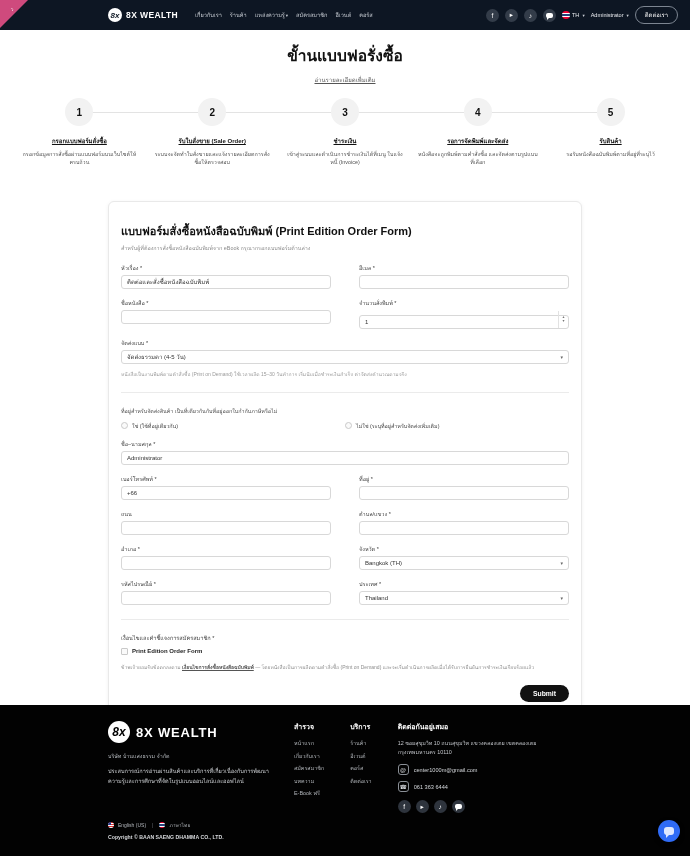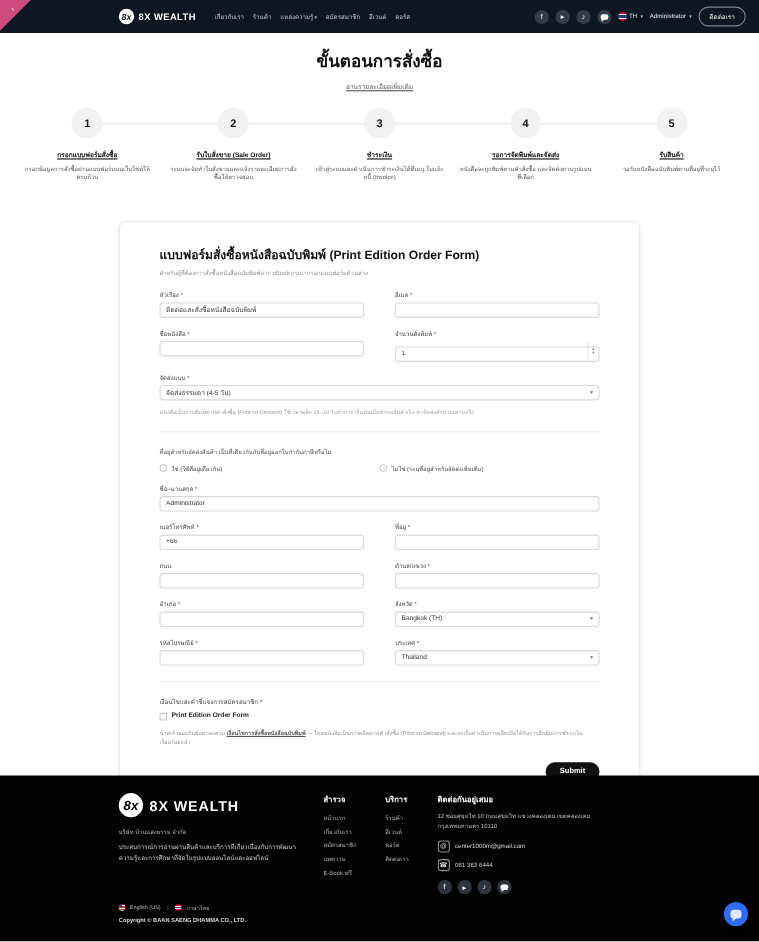--- a/index.html
+++ b/index.html
@@ -47,21 +47,21 @@
   .steps-line { position:absolute; top:14px; left:66px; right:66px; height:1px; background:#e3e3e3; }
   .step { flex:1; text-align:center; position:relative; padding:0 6px; }
   .step-circle { width:28px; height:28px; border-radius:50%; background:#f2f2f2;
     display:flex; align-items:center; justify-content:center; font-size:10px; font-weight:bold;
     color:#111; margin:0 auto; position:relative; z-index:2; }
   .step-title { margin-top:10px; font-size:6px; font-weight:bold; text-decoration:underline;
     color:#111; cursor:pointer; }
   .step-desc { margin-top:4px; font-size:5.4px; line-height:1.55; color:#4f4f4f; }
   
   .card { width:474px; margin:34px auto 0; background:#fff; border:1px solid #e9e9e9;
-    border-radius:6px; box-shadow:0 1px 4px rgba(0,0,0,.06); padding:20px 36px 16px; }
+    border-radius:6px; box-shadow:0 1px 4px rgba(0,0,0,.06); padding:20px 12px 16px; }
   .card h2 { font-size:11px; font-weight:bold; color:#111; }
   .card-sub { font-size:5.4px; color:#8a8a8a; margin-top:4px; }
   .grid { display:grid; grid-template-columns:1fr 1fr; column-gap:28px; row-gap:10px; margin-top:12px; }
   .field { display:flex; flex-direction:column; }
   .field.full { grid-column:1 / -1; }
   .field label { font-size:5.5px; color:#3c3c3c; margin-bottom:3px; }
   .field input, .sel { height:14px; border:1px solid #d8d8d8; border-radius:3px;
     font-size:6px; color:#333; padding:0 5px; font-family:inherit; background:#fff; width:100%; }
   .sel { display:flex; align-items:center; justify-content:space-between; cursor:pointer; }
   .sel .chev { font-size:5px; color:#666; }
@@ -158,21 +158,21 @@
     </div>
     <div class="user-pick">
       <span>Administrator</span>
       <span class="caret">▾</span>
     </div>
     <button class="contact-btn">ติดต่อเรา</button>
   </div>
 </header>
 
 <section class="hero">
-  <h1>ขั้นตอนการสั่งซื้อ</h1>
+  <h1>ขั้านแบบฟอรั่งซื้อ</h1>
   <a>อ่านรายละเอียดเพิ่มเติม</a>
 </section>
 
 <section class="steps">
   <div class="steps-line"></div>
 
   <div class="step">
     <div class="step-circle">1</div>
     <div class="step-title">กรอกแบบฟอร์มสั่งซื้อ</div>
     <div class="step-desc">กรอกข้อมูลการสั่งซื้อผ่านแบบฟอร์มบนเว็บไซต์ให้ครบถ้วน</div>

